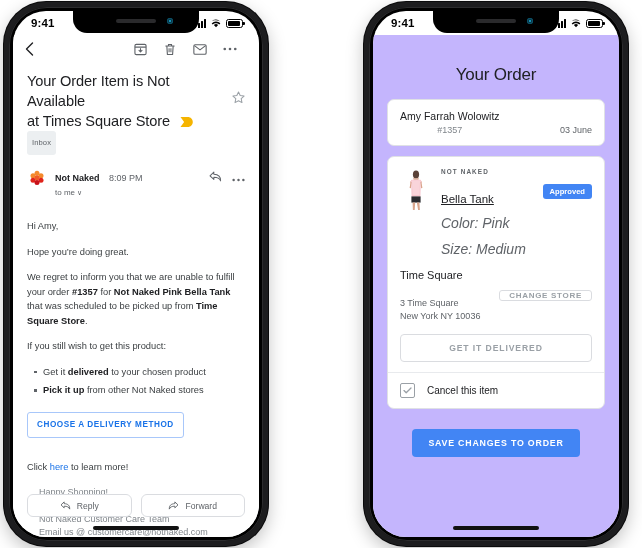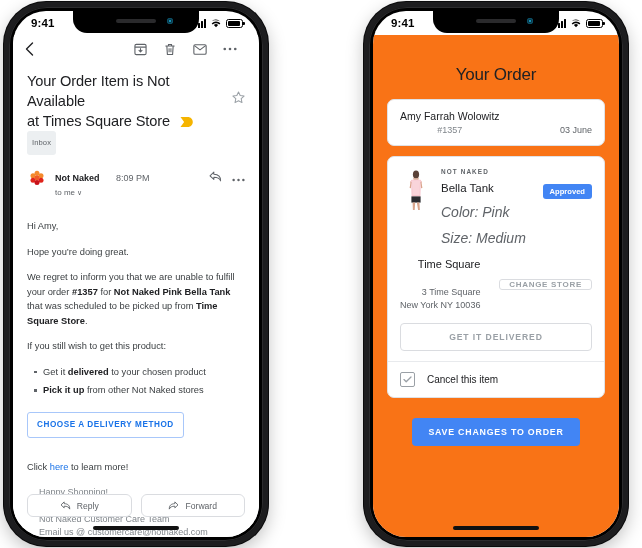--- a/index.html
+++ b/index.html
@@ -125,21 +125,21 @@
   }
 
   .sender{
     display:flex;align-items:flex-start;padding:12px 14px 0 14px;
   }
   .avatar{
     width:20px;height:20px;flex:0 0 auto;margin-top:1px;
   }
   .sender-mid{flex:1;padding-left:8px;}
   .sender-name{font-size:9px;font-weight:700;color:#202124;display:inline;}
-  .sender-time{font-size:9px;color:#5f6368;display:inline;margin-left:12px;}
+  .sender-time{font-size:9px;color:#5f6368;display:inline;margin-left:5px;}
   .sender-to{font-size:8px;color:#5f6368;margin-top:3px;}
   .sender-to .caret{font-size:7px;margin-left:2px;}
   .sender-acts{display:flex;align-items:center;gap:10px;color:#5f6368;margin-top:1px;}
   .sender-acts span{cursor:pointer;}
 
   .body{
     padding:12px 14px 0 14px;
     font-size:9.3px;line-height:14.5px;color:#3c4043;
   }
   .body p{margin:10px 0 11px 0;}
@@ -168,21 +168,21 @@
   }
   .foot-btn{
     flex:1;height:21px;border:1px solid #dadce0;border-radius:6px;
     display:flex;align-items:center;justify-content:center;gap:6px;
     font-size:8.6px;color:#5f6368;cursor:pointer;background:#fff;
   }
 
   
   .order{
     position:absolute;top:24px;left:0;right:0;bottom:0;
-    background:#f97316;
+    background:#c4b5fd;
   }
   .order-title{
     text-align:center;font-size:17px;color:#202124;
     padding:30px 0 14px 0;letter-spacing:-.2px;
   }
   .card{
     margin:0 14px 10px 14px;
     border:1px solid #dfe1e5;border-radius:7px;background:#fff;text-align:center;
   }
   .cust{
@@ -191,28 +191,28 @@
   }
   .cust-name{font-size:10.5px;color:#202124;}
   .cust-id{font-size:9px;color:#80868b;margin-top:3px;}
   .cust-date{font-size:9px;color:#5f6368;align-self:flex-end;}
 
   .item-card{margin:0 14px 0 14px;border:1px solid #dfe1e5;border-radius:7px;background:#fff;overflow:hidden;}
   .item-row{display:flex;padding:11px 12px 8px 12px;align-items:flex-start;}
   .thumb{width:32px;height:46px;flex:0 0 auto;}
   .item-mid{flex:1;padding-left:9px;}
   .brand{font-size:6.4px;font-weight:700;letter-spacing:1.1px;color:#5f6368;}
-  .prod{font-size:11.5px;color:#202124;margin-top:7px;}
+  .prod{font-size:11.5px;color:#202124;margin-top:18px;text-decoration:underline;}
   .attr{font-size:14px;color:#5f6368;margin-top:10px;font-style:italic;}
   .badge{
     background:#4285f4;color:#fff;font-size:7.6px;font-weight:700;
     padding:3px 7px;border-radius:3px;margin-top:16px;white-space:nowrap;
   }
 
-  .store-row{display:flex;align-items:center;justify-content:space-between;padding:4px 12px 12px 12px;text-align:right;}
+  .store-row{display:flex;align-items:center;justify-content:space-between;padding:4px 12px 12px 12px;}
   .store-name{font-size:11px;color:#202124;}
   .store-addr{font-size:9px;color:#5f6368;margin-top:16px;line-height:12.5px;}
   .ghost-btn{
     border:1px solid #dadce0;border-radius:3px;background:#fff;
     color:#9aa0a6;font-size:8px;font-weight:700;letter-spacing:.7px;
     padding:0 9px;cursor:pointer;white-space:nowrap;
   }
   .wide-btn{
     margin:0 12px 10px 12px;border:1px solid #dadce0;border-radius:4px;
     background:#fff;color:#9aa0a6;font-size:8.6px;font-weight:700;

